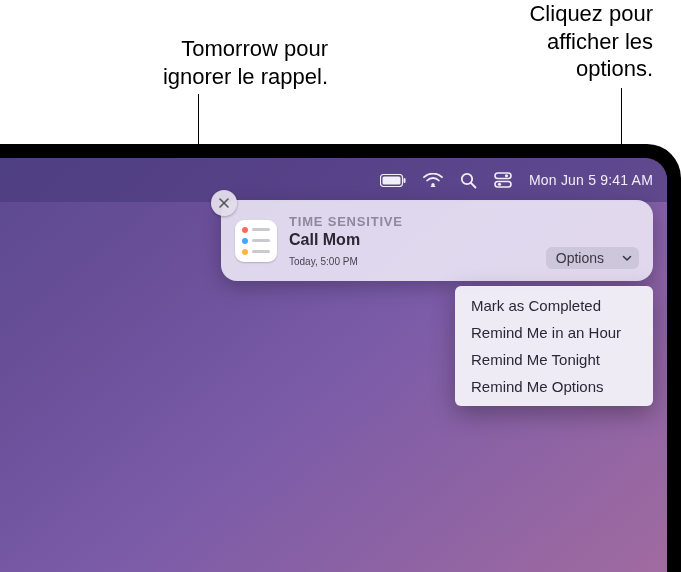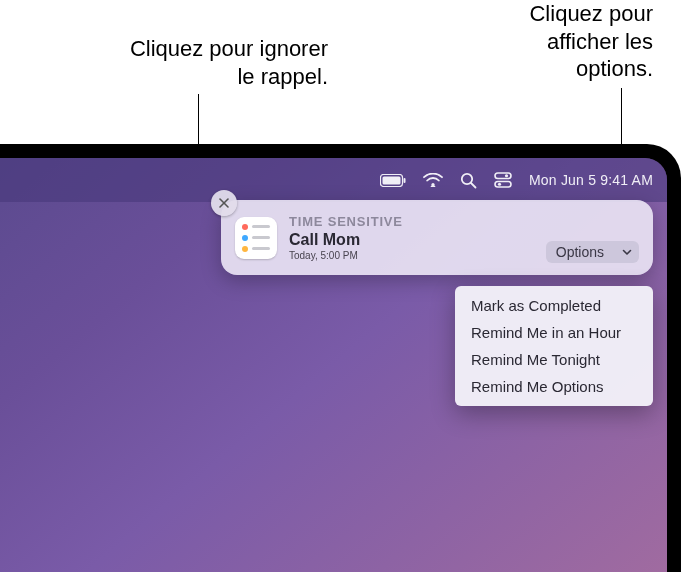--- a/index.html
+++ b/index.html
@@ -141,21 +141,21 @@
     font-size: 13px;
     font-weight: 700;
     letter-spacing: 0.8px;
     color: #8d889c;
     margin-bottom: 2px;
   }
   .notif-title {
     font-size: 16px;
     font-weight: 700;
     color: #2a2833;
-    margin-bottom: 1px;
+    margin-bottom: 7px;
   }
   .notif-sub {
     font-size: 10px;
     color: #48434f;
   }
 
   .options-btn {
     position: absolute;
     bottom: 12px;
     right: 14px;
@@ -186,21 +186,21 @@
     padding: 5px 16px;
     font-size: 15px;
     color: #2a2833;
     cursor: pointer;
   }
 
 </style>
 </head>
 <body>
 
-<div class="callout callout-left">Cliquez pour ignorer le rappel.</div>
+<div class="callout callout-left">Tomorrow pour ignorer le rappel.</div>
 <div class="callout callout-right">Cliquez pour afficher les options.</div>
 
 <div class="callout-line" style="left:198px; top:94px; width:1px; height:93px;"></div>
 <div class="callout-line" style="left:621px; top:88px; width:1px; height:203px;"></div>
 <div class="callout-line" style="left:611px; top:291px; width:10px; height:1px;"></div>
 
 <div class="laptop-frame">
   <div class="screen">
 
     <div class="menubar">

